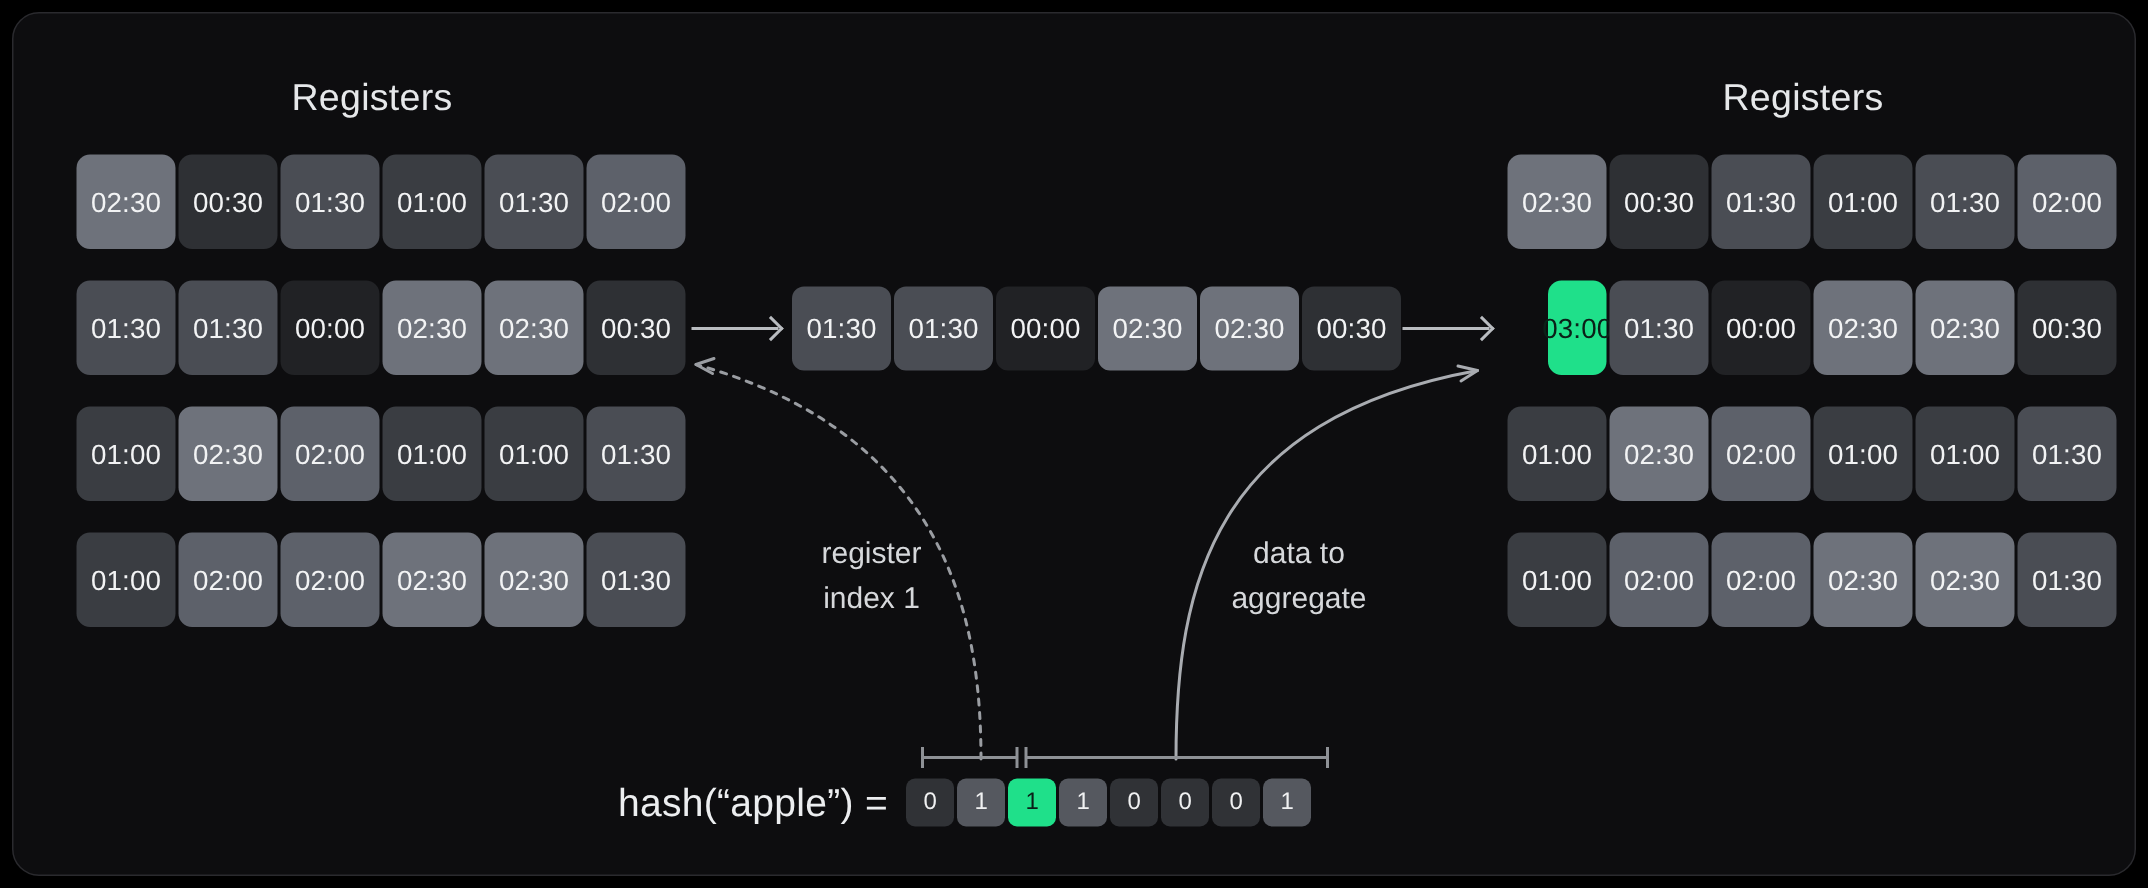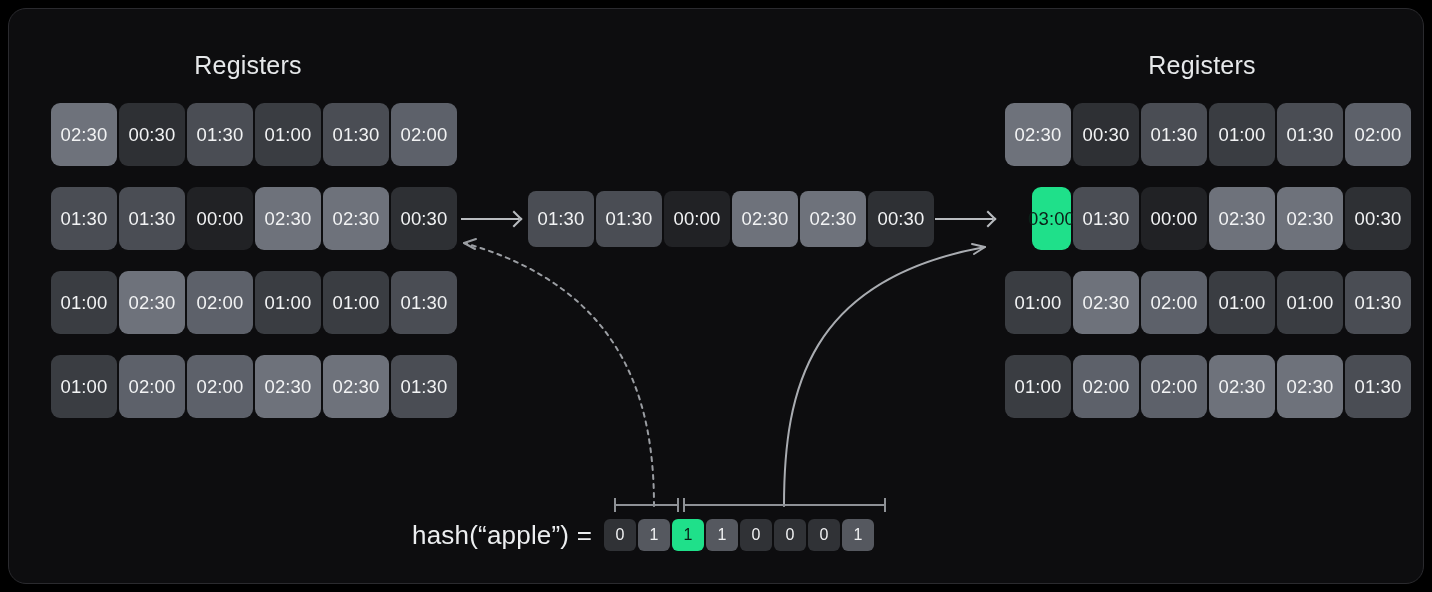--- a/index.html
+++ b/index.html
@@ -247,20 +247,24 @@
 
       <g>
         <path d="M 606,489 L 606,503 M 606,496 L 669,496 M 669,489 L 669,503" fill="none" stroke="#8e9196" stroke-width="2" stroke-linecap="butt"></path>
       </g>
 
       <g>
         <path d="M 675,489 L 675,503 M 675,496 L 876,496 M 876,489 L 876,503" fill="none" stroke="#8e9196" stroke-width="2" stroke-linecap="butt"></path>
       </g>
     </svg>
 
+    <div class="anno" id="anno-index">register
+index 1</div>
+    <div class="anno" id="anno-data">data to
+aggregate</div>
 
     <div id="hash-row">
       <div id="hash-label">hash(“apple”) =</div>
       <div id="hash-bits">
           <div class="bit" style="background: rgb(48, 50, 54);">0</div>
           <div class="bit" style="background: rgb(85, 88, 95);">1</div>
           <div class="bit hl" style="background: rgb(31, 224, 138);">1</div>
           <div class="bit" style="background: rgb(85, 88, 95);">1</div>
           <div class="bit" style="background: rgb(48, 50, 54);">0</div>
           <div class="bit" style="background: rgb(48, 50, 54);">0</div>

